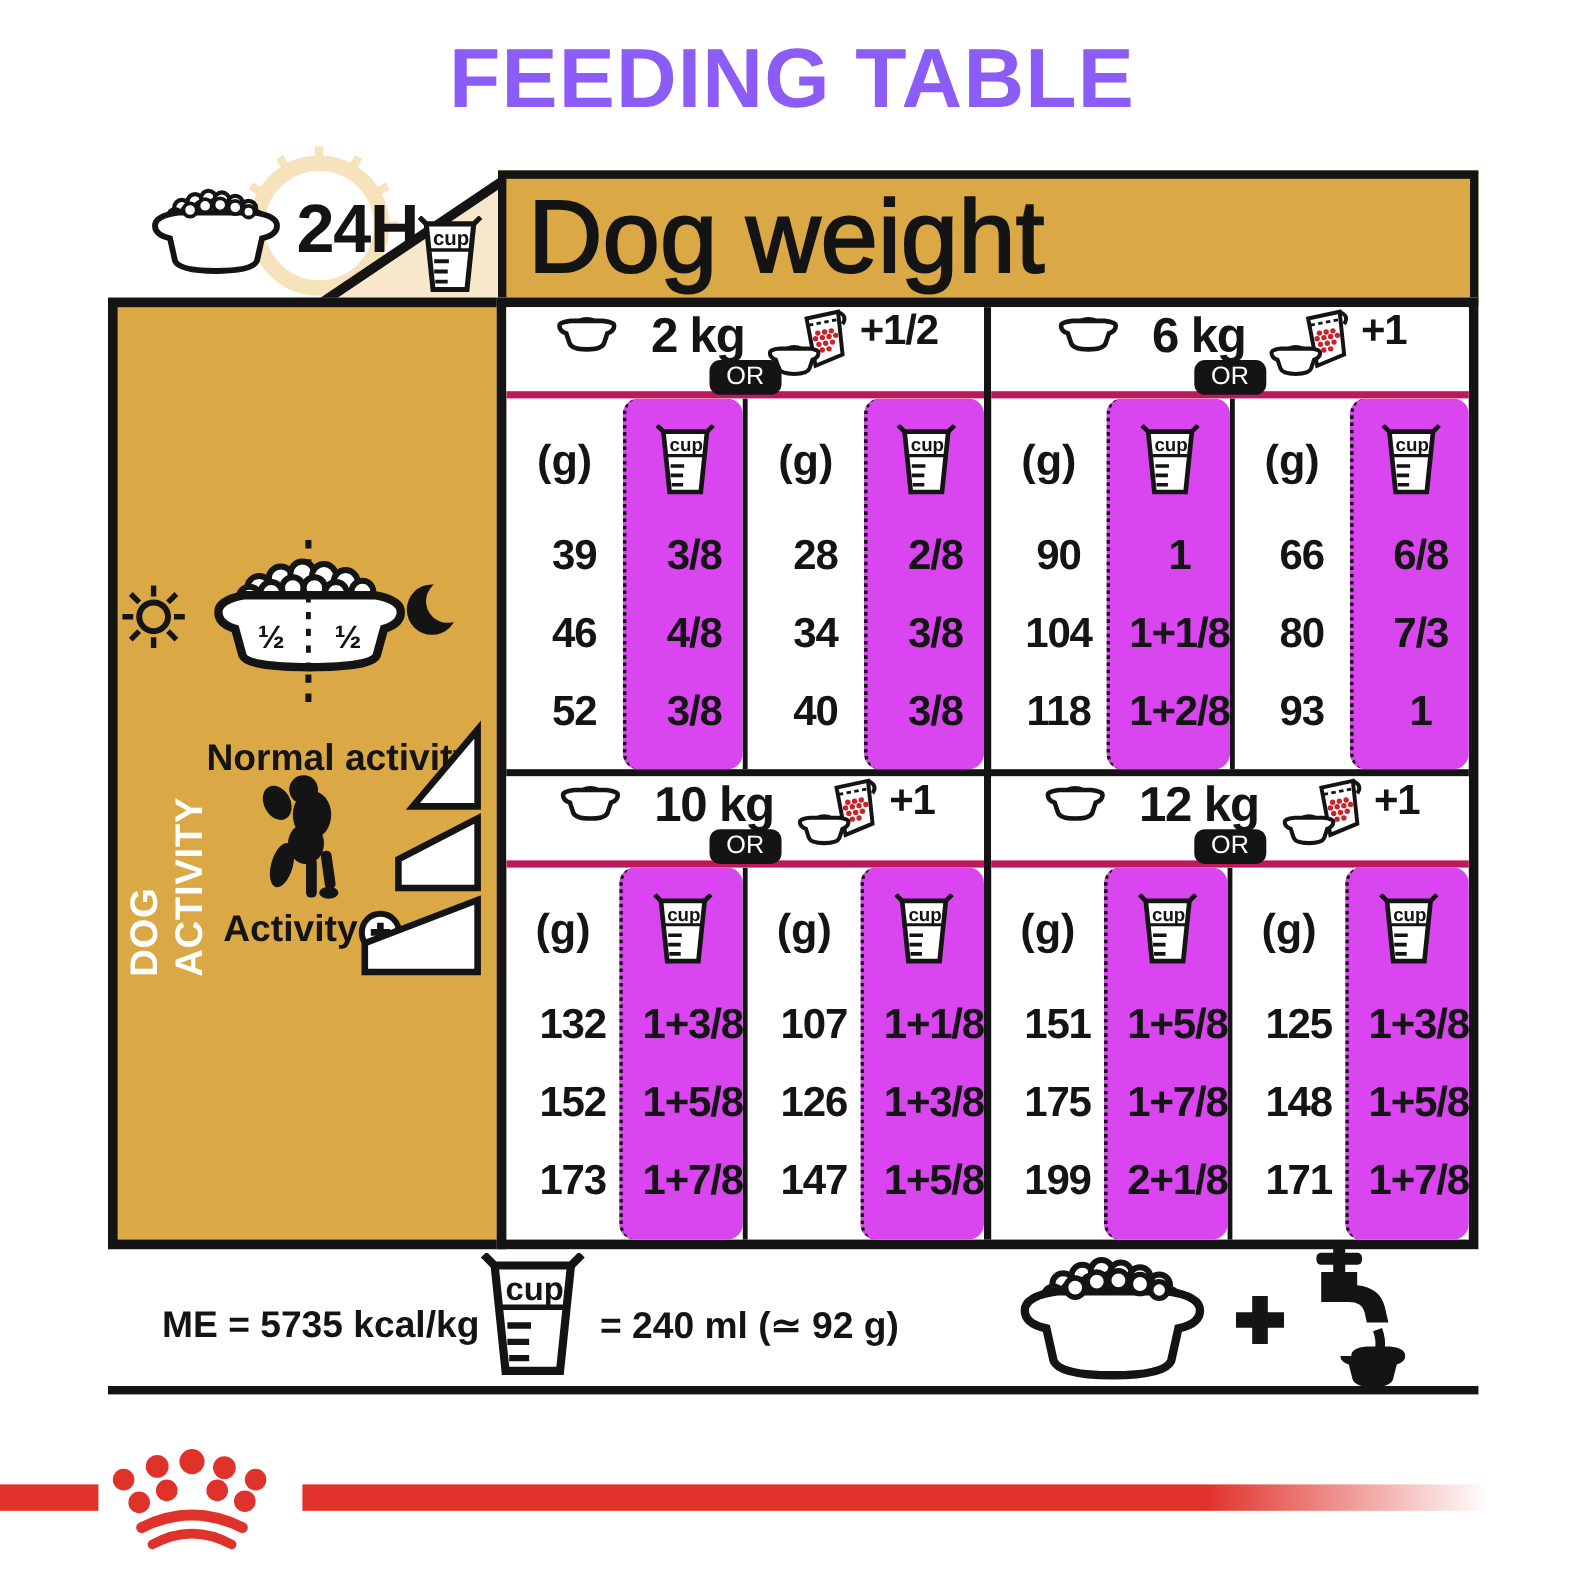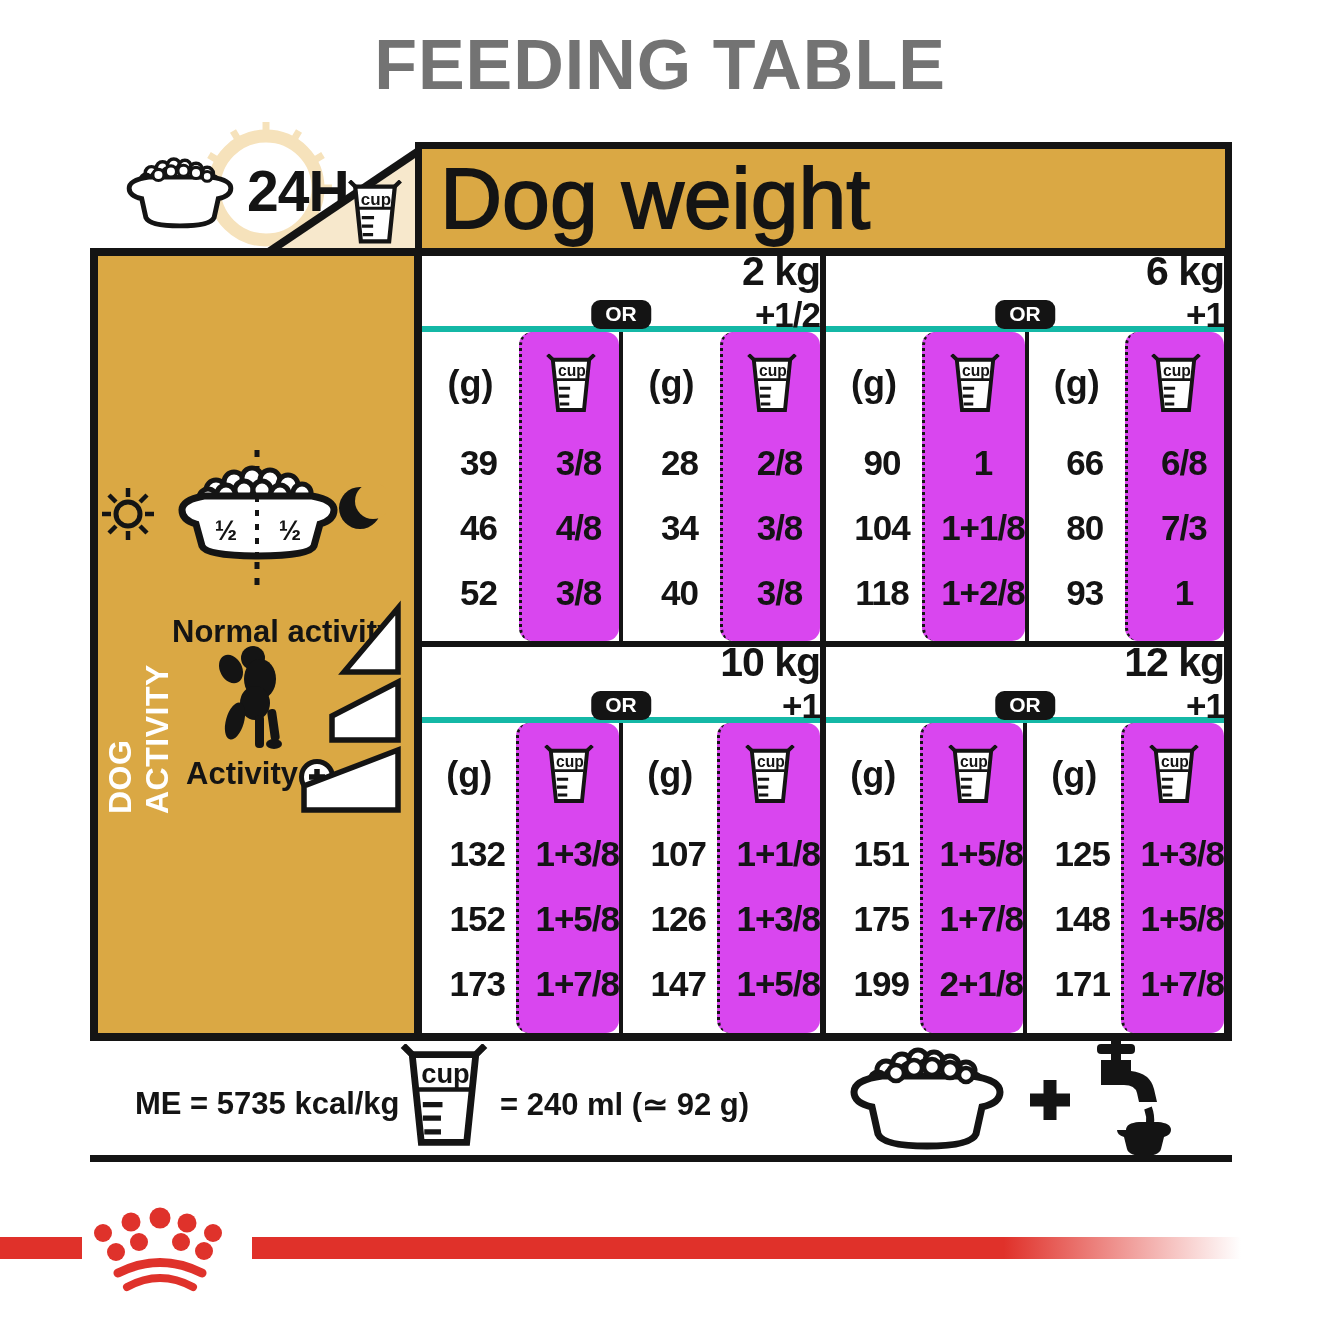--- a/index.html
+++ b/index.html
@@ -1,21 +1,21 @@
 <!DOCTYPE html>
 <html><head>
 <meta charset="utf-8">
 <style>
   html,body{margin:0;padding:0;background:#fff;}
   .page{position:relative;width:1320px;height:1320px;background:#fff;overflow:hidden;
         font-family:"Liberation Sans",sans-serif;color:#141414;}
   .abs{position:absolute;}
 
   .title{position:absolute;top:30px;left:0;width:1320px;text-align:center;
-         font-size:70px;font-weight:bold;letter-spacing:1px;color:#737373;line-height:1;}
+         font-size:70px;font-weight:bold;letter-spacing:1px;color:#8b5cf6;line-height:1;}
 
   .h24{position:absolute;left:247px;top:158px;font-size:57px;font-weight:bold;letter-spacing:-1px;}
 
   .dogweight{position:absolute;left:415px;top:142px;width:817px;height:113px;box-sizing:border-box;
              background:#DAA844;border:7px solid #141414;display:flex;align-items:flex-end;
              padding-left:18px;font-size:86px;font-weight:normal;-webkit-text-stroke:1.8px #141414;
              letter-spacing:0px;}
 
   .sidebar{position:absolute;left:90px;top:248px;width:332px;height:793px;box-sizing:border-box;
            background:#DAA844;border:8px solid #141414;}
@@ -28,28 +28,28 @@
   .table{position:absolute;left:414px;top:248px;width:818px;height:793px;box-sizing:border-box;
          background:#fff;border:8px solid #141414;}
   .vdiv{position:absolute;left:398px;top:0;width:6px;height:777px;background:#141414;}
   .hdiv{position:absolute;left:0;top:385px;width:802px;height:6px;background:#141414;}
   .sec{position:absolute;display:flex;flex-direction:column;}
   .s0{left:0;top:0;width:398px;height:385px;}
   .s1{left:404px;top:0;width:398px;height:385px;}
   .s2{left:0;top:391px;width:398px;height:386px;}
   .s3{left:404px;top:391px;width:398px;height:386px;}
 
-  .whead{position:relative;height:70px;background:#fff;border-bottom:6px solid #14b8a6;
-         display:flex;align-items:flex-end;justify-content:center;z-index:2;flex-direction:column;}
+  .whead{position:relative;height:70px;background:#fff;border-bottom:6px solid #be185d;
+         display:flex;align-items:flex-start;justify-content:center;z-index:2;}
   .bowl-sm{width:58px;height:38px;}
   .pouch{width:76px;height:60px;margin-left:16px;}
   .wkg{font-size:41px;font-weight:bold;margin-left:24px;letter-spacing:-1px;}
   .wplus{font-size:35px;font-weight:bold;margin-left:4px;letter-spacing:-1px;}
   .orb{position:absolute;left:50%;top:44px;transform:translateX(-50%);background:#141414;color:#fff;
-       font-size:21px;font-weight:bold;padding:3px 14px 5px;border-radius:9px;line-height:1;}
+       font-size:21px;font-weight:normal;padding:3px 14px 5px;border-radius:9px;line-height:1;}
 
   .body{flex:1;display:flex;}
   .col{flex:1;display:flex;flex-direction:column;box-sizing:border-box;}
   .cc{background:#d946ef;border-left:3px dotted #141414;border-radius:13px;}
   .g2{border-left:4px solid #141414;}
   .unit{height:92px;display:flex;align-items:center;justify-content:center;
         font-size:36px;font-weight:bold;padding-top:6px;}
   .cup-sm{width:52px;height:62px;}
   .val{height:65px;display:flex;align-items:center;justify-content:center;
        font-size:35px;font-weight:bold;letter-spacing:-1px;padding-left:16px;}

